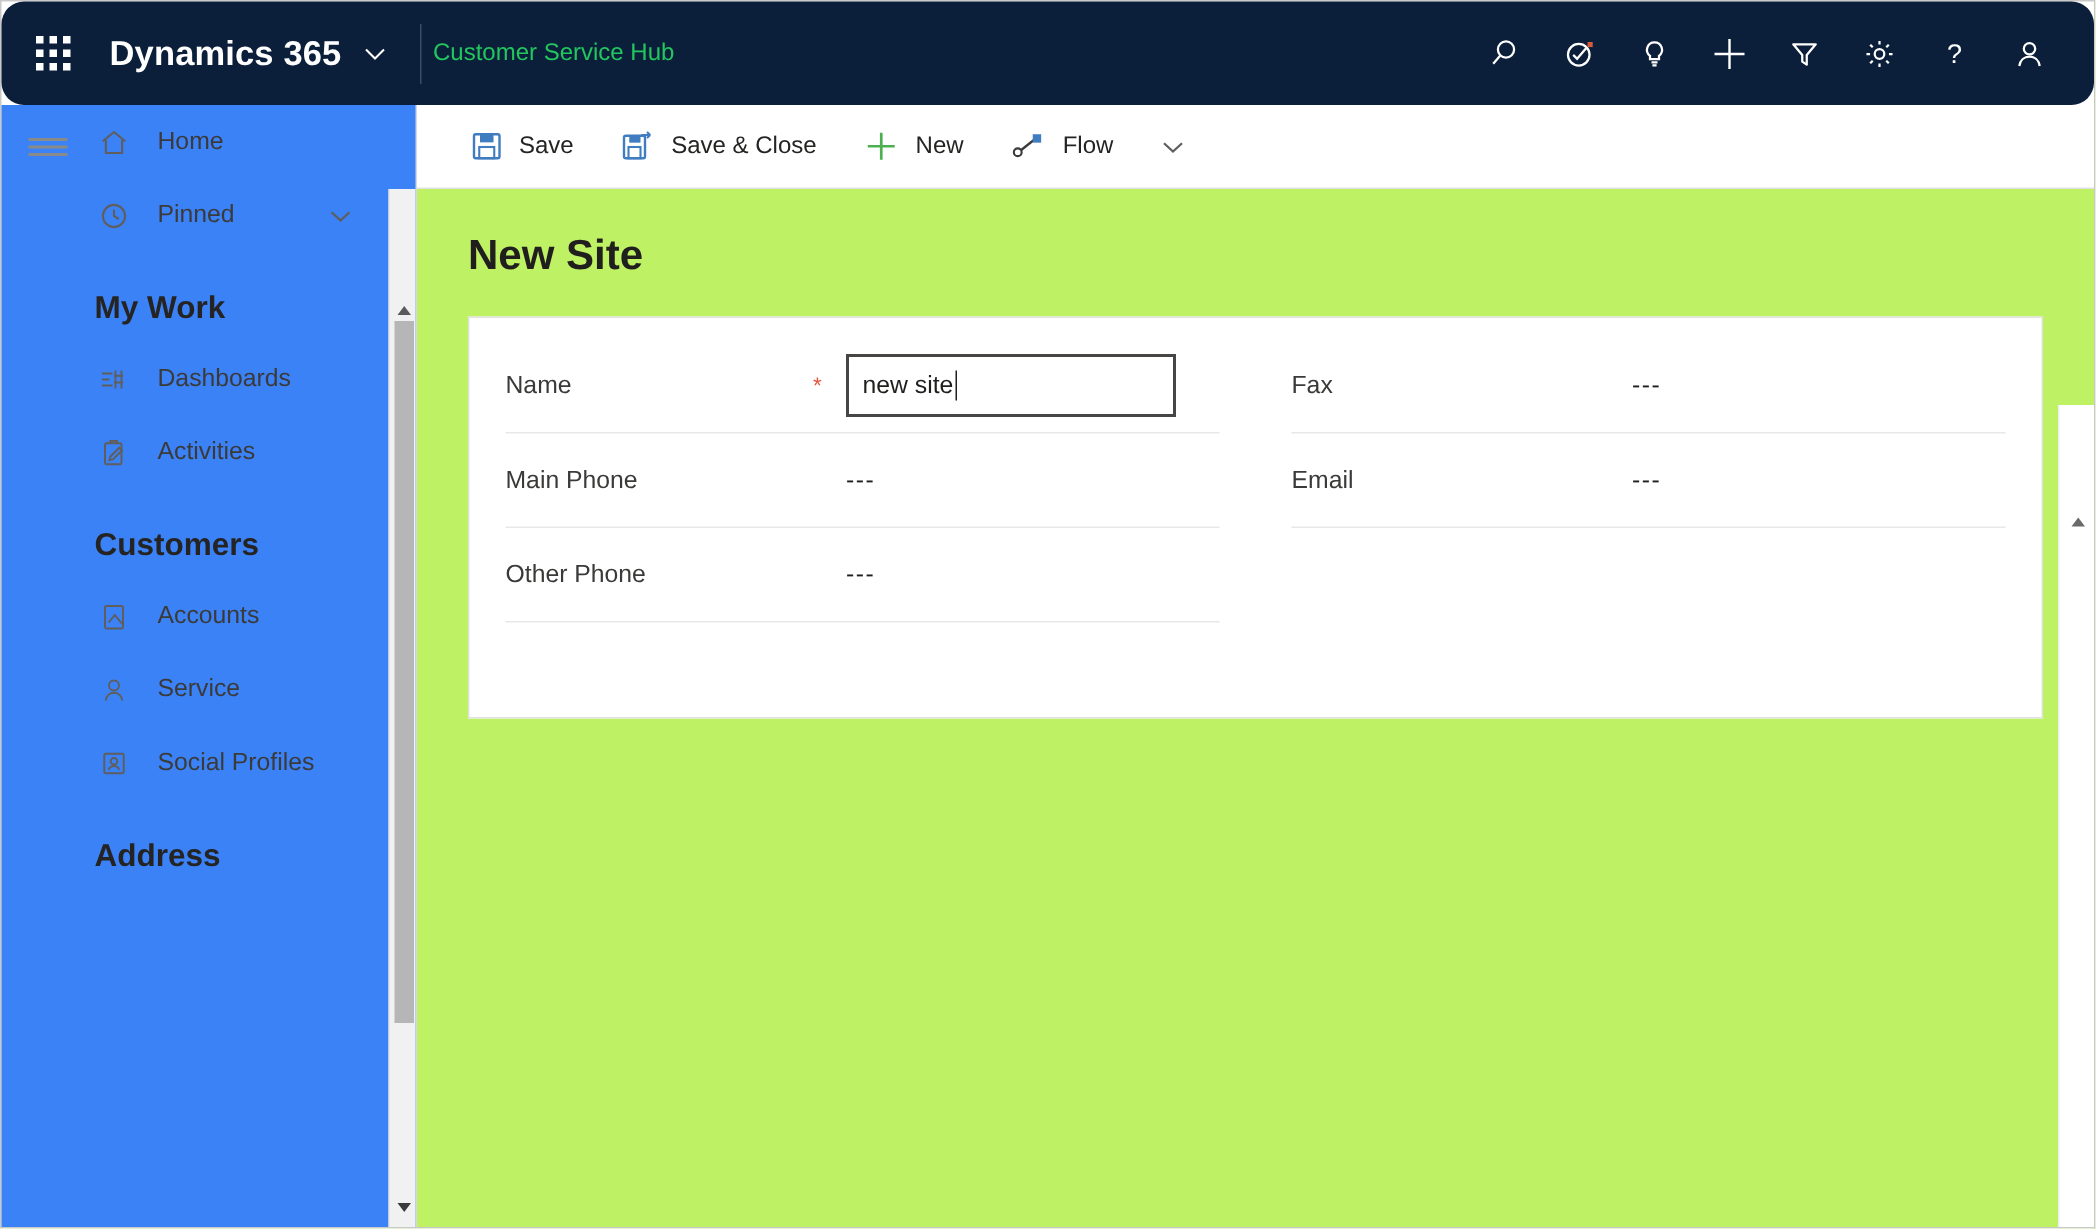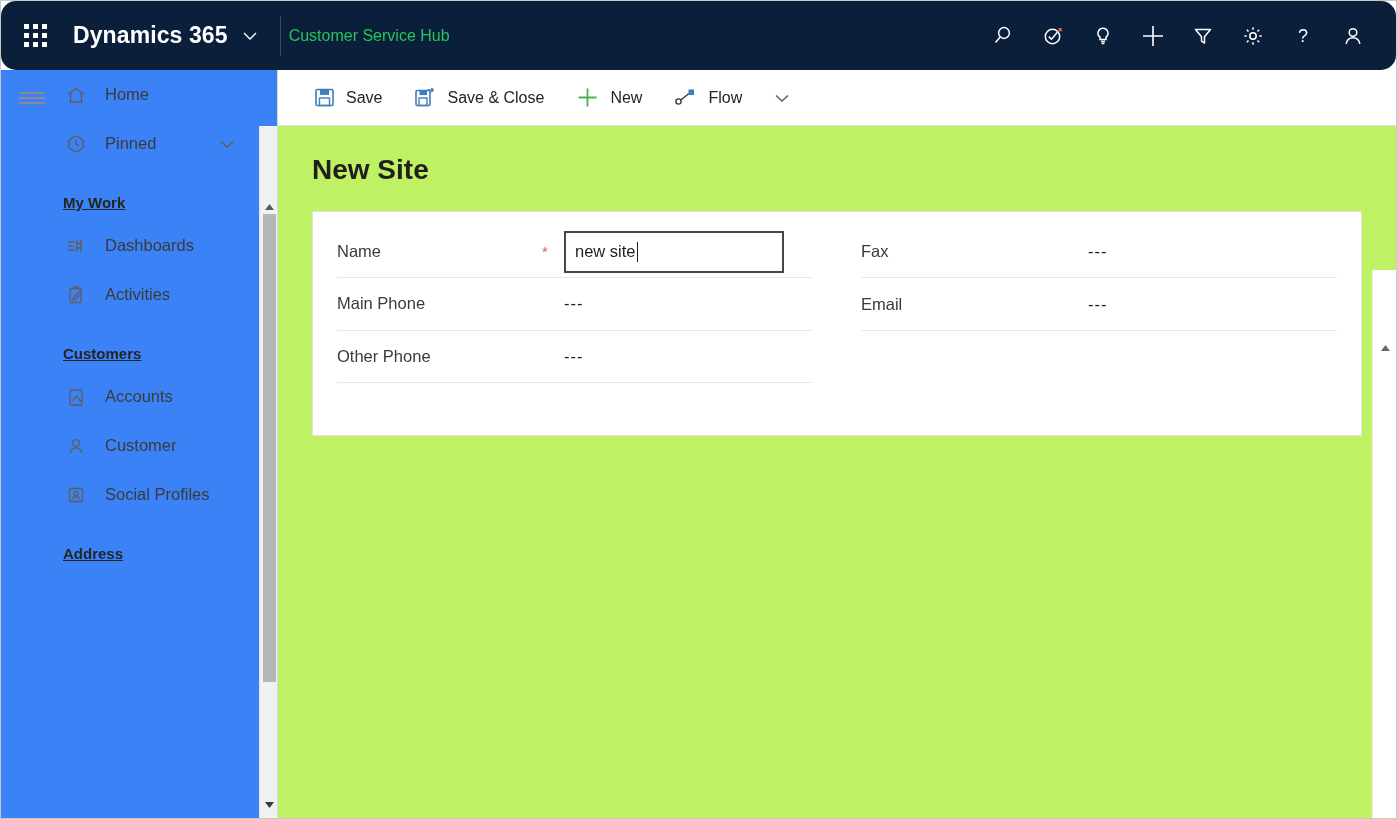--- a/index.html
+++ b/index.html
@@ -94,23 +94,22 @@
     font-size: 16.5px;
   }
   .nav-ico {
     width: 26px; height: 26px; flex: 0 0 26px;
     display: flex; align-items: center; justify-content: center;
     margin-right: 16px;
   }
   .nav-label { flex: 1 1 auto; white-space: nowrap; }
   .nav-chev { margin-right: 16px; display: flex; align-items: center; }
   .nav-group {
-    font-size: 15px; font-weight: bold; color: #252423;
+    font-size: 21px; font-weight: bold; color: #252423;
     padding: 26px 0 10px 18px;
-    text-decoration: underline;
   }
   .sb-track {
     position: absolute; top: 56px; right: 0; width: 18px; bottom: 0;
     background: #f1f1f1; border-left: 1px solid #e4e4e4;
   }
   .sb-arrow {
     position: absolute; left: 0; width: 18px; height: 18px;
     display: flex; align-items: center; justify-content: center; cursor: pointer;
   }
   .sb-arrow.up { top: 72px; }
@@ -159,21 +158,21 @@
   .tab.active::after {
     content: ""; position: absolute; left: 0; right: 0; bottom: 0;
     height: 3px; background: #1a6ce8;
   }
 
   .form-card {
     margin: 25px 34px 0 34px;
     border: 1px solid #e1e1e1;
     background: #ffffff;
     display: flex;
-    height: 225px;
+    height: 268px;
   }
   .col {
     flex: 1 1 50%;
     padding: 14px 24px 0 24px;
     display: flex; flex-direction: column;
   }
   .col.left { border-right: 0; }
   .frow {
     height: 68px;
     display: flex; align-items: center;
@@ -369,21 +368,21 @@
           <span class="nav-label">Accounts</span>
         </div>
 
         <div class="nav-item">
           <span class="nav-ico">
             <svg width="22" height="22" viewBox="0 0 22 22" fill="none" stroke="#605e5c" stroke-width="1.3">
               <circle cx="11" cy="8" r="3.3"></circle>
                 <path d="M5.5 18c.5-3.3 2.8-5.2 5.5-5.2s5 1.9 5.5 5.2"></path>
             </svg>
           </span>
-          <span class="nav-label">Customer</span>
+          <span class="nav-label">Service</span>
         </div>
 
         <div class="nav-item">
           <span class="nav-ico">
             <svg width="22" height="22" viewBox="0 0 22 22" fill="none" stroke="#605e5c" stroke-width="1.3">
               <rect x="4.5" y="4.5" width="13" height="13" rx="1"></rect>
                 <circle cx="11" cy="9.5" r="2.2"></circle>
                 <path d="M7.5 15.2c.6-1.8 1.9-2.6 3.5-2.6s2.9.8 3.5 2.6"></path>
             </svg>
           </span>

